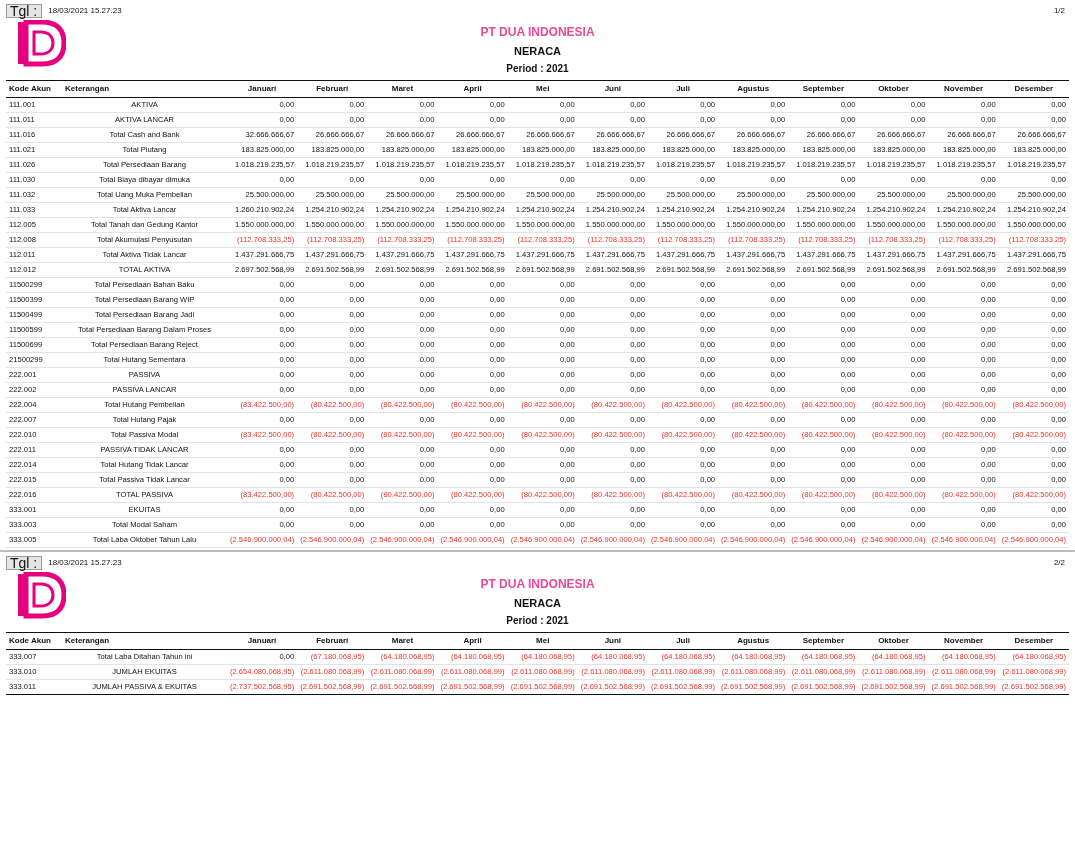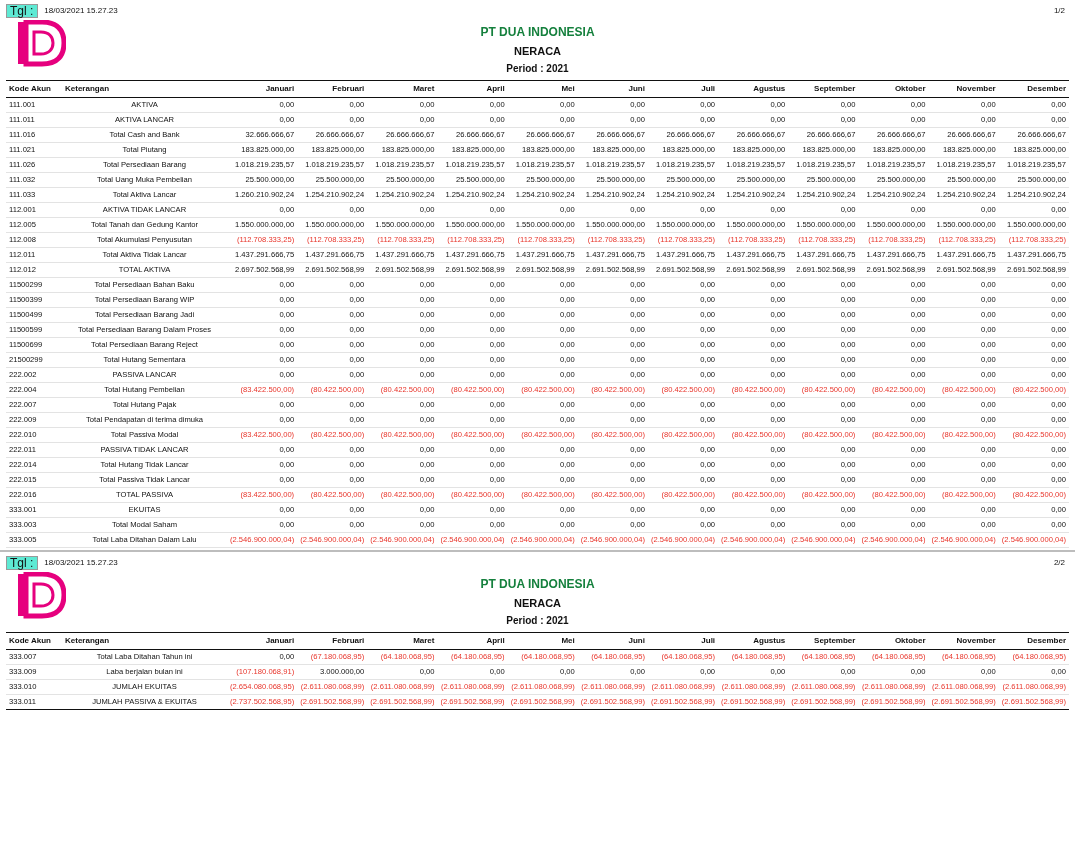--- a/index.html
+++ b/index.html
@@ -24,25 +24,25 @@
   .topbar {
     display: flex;
     align-items: flex-start;
     font-size: 8px;
     color: #111;
     height: 14px;
   }
   .tgl-label {
     border: 1px solid #999;
     padding: 1px 4px 1px 3px;
-    font-size: 12px;
+    font-size: 14px;
     line-height: 10px;
     margin-right: 6px;
     color: #111;
-    background: #5eead4;
+    background: #e5e5e5;
   }
   .tgl-value {
     font-size: 8px;
     line-height: 12px;
     padding-top: 1px;
     color: #111;
   }
   .page-no {
     position: absolute;
     right: 10px;
@@ -61,21 +61,21 @@
     width: 50px;
     height: 48px;
   }
   .titles {
     text-align: center;
     padding-top: 6px;
   }
   .co-name {
     font-size: 12px;
     font-weight: bold;
-    color: #15803d;
+    color: #ec4899;
     line-height: 16px;
   }
   .doc-title {
     font-size: 11px;
     font-weight: bold;
     color: #111;
     line-height: 16px;
     margin-top: 3px;
   }
   .period {
@@ -95,21 +95,21 @@
   table.rep th {
     font-size: 8px;
     font-weight: bold;
     padding: 3px 3px 4px 3px;
     border-top: 1.5px solid #111;
     border-bottom: 1.5px solid #111;
     white-space: nowrap;
   }
   table.rep th.c-kode { text-align: left; width: 56px; margin-top: 47px; }
   table.rep th.c-ket  { text-align: left; width: 165px; }
-  table.rep th.c-num  { text-align: right; }
+  table.rep th.c-num  { }
   table.rep td {
     padding: 2px 3px;
     border-bottom: 1px solid #e3e3e3;
     vertical-align: middle;
     line-height: 10px;
   }
   table.rep td.kode { text-align: left; white-space: nowrap; }
   table.rep td.ket  { text-align: center; }
   table.rep td.num  { text-align: right; white-space: nowrap; }
   td.neg { color: #e8352b; }
@@ -237,20 +237,36 @@
             <td class="num">1.018.219.235,57</td>
             <td class="num">1.018.219.235,57</td>
             <td class="num">1.018.219.235,57</td>
             <td class="num">1.018.219.235,57</td>
             <td class="num">1.018.219.235,57</td>
             <td class="num">1.018.219.235,57</td>
             <td class="num">1.018.219.235,57</td>
             <td class="num">1.018.219.235,57</td>
           </tr>
           <tr>
+            <td class="kode">111.030</td>
+            <td class="ket">Total Biaya dibayar dimuka</td>
+            <td class="num">0,00</td>
+            <td class="num">0,00</td>
+            <td class="num">0,00</td>
+            <td class="num">0,00</td>
+            <td class="num">0,00</td>
+            <td class="num">0,00</td>
+            <td class="num">0,00</td>
+            <td class="num">0,00</td>
+            <td class="num">0,00</td>
+            <td class="num">0,00</td>
+            <td class="num">0,00</td>
+            <td class="num">0,00</td>
+          </tr>
+          <tr>
             <td class="kode">111.032</td>
             <td class="ket">Total Uang Muka Pembelian</td>
             <td class="num">25.500.000,00</td>
             <td class="num">25.500.000,00</td>
             <td class="num">25.500.000,00</td>
             <td class="num">25.500.000,00</td>
             <td class="num">25.500.000,00</td>
             <td class="num">25.500.000,00</td>
             <td class="num">25.500.000,00</td>
             <td class="num">25.500.000,00</td>
@@ -269,36 +285,20 @@
             <td class="num">1.254.210.902,24</td>
             <td class="num">1.254.210.902,24</td>
             <td class="num">1.254.210.902,24</td>
             <td class="num">1.254.210.902,24</td>
             <td class="num">1.254.210.902,24</td>
             <td class="num">1.254.210.902,24</td>
             <td class="num">1.254.210.902,24</td>
             <td class="num">1.254.210.902,24</td>
           </tr>
           <tr>
-            <td class="kode">112.001</td>
-            <td class="ket">AKTIVA TIDAK LANCAR</td>
-            <td class="num">0,00</td>
-            <td class="num">0,00</td>
-            <td class="num">0,00</td>
-            <td class="num">0,00</td>
-            <td class="num">0,00</td>
-            <td class="num">0,00</td>
-            <td class="num">0,00</td>
-            <td class="num">0,00</td>
-            <td class="num">0,00</td>
-            <td class="num">0,00</td>
-            <td class="num">0,00</td>
-            <td class="num">0,00</td>
-          </tr>
-          <tr>
             <td class="kode">112.005</td>
             <td class="ket">Total Tanah dan Gedung Kantor</td>
             <td class="num">1.550.000.000,00</td>
             <td class="num">1.550.000.000,00</td>
             <td class="num">1.550.000.000,00</td>
             <td class="num">1.550.000.000,00</td>
             <td class="num">1.550.000.000,00</td>
             <td class="num">1.550.000.000,00</td>
             <td class="num">1.550.000.000,00</td>
             <td class="num">1.550.000.000,00</td>
@@ -445,20 +445,36 @@
             <td class="num">0,00</td>
             <td class="num">0,00</td>
             <td class="num">0,00</td>
             <td class="num">0,00</td>
             <td class="num">0,00</td>
             <td class="num">0,00</td>
             <td class="num">0,00</td>
             <td class="num">0,00</td>
           </tr>
           <tr>
+            <td class="kode">222.001</td>
+            <td class="ket">PASSIVA</td>
+            <td class="num">0,00</td>
+            <td class="num">0,00</td>
+            <td class="num">0,00</td>
+            <td class="num">0,00</td>
+            <td class="num">0,00</td>
+            <td class="num">0,00</td>
+            <td class="num">0,00</td>
+            <td class="num">0,00</td>
+            <td class="num">0,00</td>
+            <td class="num">0,00</td>
+            <td class="num">0,00</td>
+            <td class="num">0,00</td>
+          </tr>
+          <tr>
             <td class="kode">222.002</td>
             <td class="ket">PASSIVA LANCAR</td>
             <td class="num">0,00</td>
             <td class="num">0,00</td>
             <td class="num">0,00</td>
             <td class="num">0,00</td>
             <td class="num">0,00</td>
             <td class="num">0,00</td>
             <td class="num">0,00</td>
             <td class="num">0,00</td>
@@ -493,36 +509,20 @@
             <td class="num">0,00</td>
             <td class="num">0,00</td>
             <td class="num">0,00</td>
             <td class="num">0,00</td>
             <td class="num">0,00</td>
             <td class="num">0,00</td>
             <td class="num">0,00</td>
             <td class="num">0,00</td>
           </tr>
           <tr>
-            <td class="kode">222.009</td>
-            <td class="ket">Total Pendapatan di terima dimuka</td>
-            <td class="num">0,00</td>
-            <td class="num">0,00</td>
-            <td class="num">0,00</td>
-            <td class="num">0,00</td>
-            <td class="num">0,00</td>
-            <td class="num">0,00</td>
-            <td class="num">0,00</td>
-            <td class="num">0,00</td>
-            <td class="num">0,00</td>
-            <td class="num">0,00</td>
-            <td class="num">0,00</td>
-            <td class="num">0,00</td>
-          </tr>
-          <tr>
             <td class="kode">222.010</td>
             <td class="ket">Total Passiva Modal</td>
             <td class="num neg">(83.422.500,00)</td>
             <td class="num neg">(80.422.500,00)</td>
             <td class="num neg">(80.422.500,00)</td>
             <td class="num neg">(80.422.500,00)</td>
             <td class="num neg">(80.422.500,00)</td>
             <td class="num neg">(80.422.500,00)</td>
             <td class="num neg">(80.422.500,00)</td>
             <td class="num neg">(80.422.500,00)</td>
@@ -622,21 +622,21 @@
             <td class="num">0,00</td>
             <td class="num">0,00</td>
             <td class="num">0,00</td>
             <td class="num">0,00</td>
             <td class="num">0,00</td>
             <td class="num">0,00</td>
             <td class="num">0,00</td>
           </tr>
           <tr>
             <td class="kode">333.005</td>
-            <td class="ket">Total Laba Ditahan Dalam Lalu</td>
+            <td class="ket">Total Laba Oktober Tahun Lalu</td>
             <td class="num neg">(2.546.900.000,04)</td>
             <td class="num neg">(2.546.900.000,04)</td>
             <td class="num neg">(2.546.900.000,04)</td>
             <td class="num neg">(2.546.900.000,04)</td>
             <td class="num neg">(2.546.900.000,04)</td>
             <td class="num neg">(2.546.900.000,04)</td>
             <td class="num neg">(2.546.900.000,04)</td>
             <td class="num neg">(2.546.900.000,04)</td>
             <td class="num neg">(2.546.900.000,04)</td>
             <td class="num neg">(2.546.900.000,04)</td>
@@ -699,36 +699,20 @@
             <td class="num neg">(64.180.068,95)</td>
             <td class="num neg">(64.180.068,95)</td>
             <td class="num neg">(64.180.068,95)</td>
             <td class="num neg">(64.180.068,95)</td>
             <td class="num neg">(64.180.068,95)</td>
             <td class="num neg">(64.180.068,95)</td>
             <td class="num neg">(64.180.068,95)</td>
             <td class="num neg">(64.180.068,95)</td>
           </tr>
           <tr>
-            <td class="kode">333.009</td>
-            <td class="ket">Laba berjalan bulan ini</td>
-            <td class="num neg">(107.180.068,91)</td>
-            <td class="num">3.000.000,00</td>
-            <td class="num">0,00</td>
-            <td class="num">0,00</td>
-            <td class="num">0,00</td>
-            <td class="num">0,00</td>
-            <td class="num">0,00</td>
-            <td class="num">0,00</td>
-            <td class="num">0,00</td>
-            <td class="num">0,00</td>
-            <td class="num">0,00</td>
-            <td class="num">0,00</td>
-          </tr>
-          <tr>
             <td class="kode">333.010</td>
             <td class="ket">JUMLAH EKUITAS</td>
             <td class="num neg">(2.654.080.068,95)</td>
             <td class="num neg">(2.611.080.068,99)</td>
             <td class="num neg">(2.611.080.068,99)</td>
             <td class="num neg">(2.611.080.068,99)</td>
             <td class="num neg">(2.611.080.068,99)</td>
             <td class="num neg">(2.611.080.068,99)</td>
             <td class="num neg">(2.611.080.068,99)</td>
             <td class="num neg">(2.611.080.068,99)</td>

